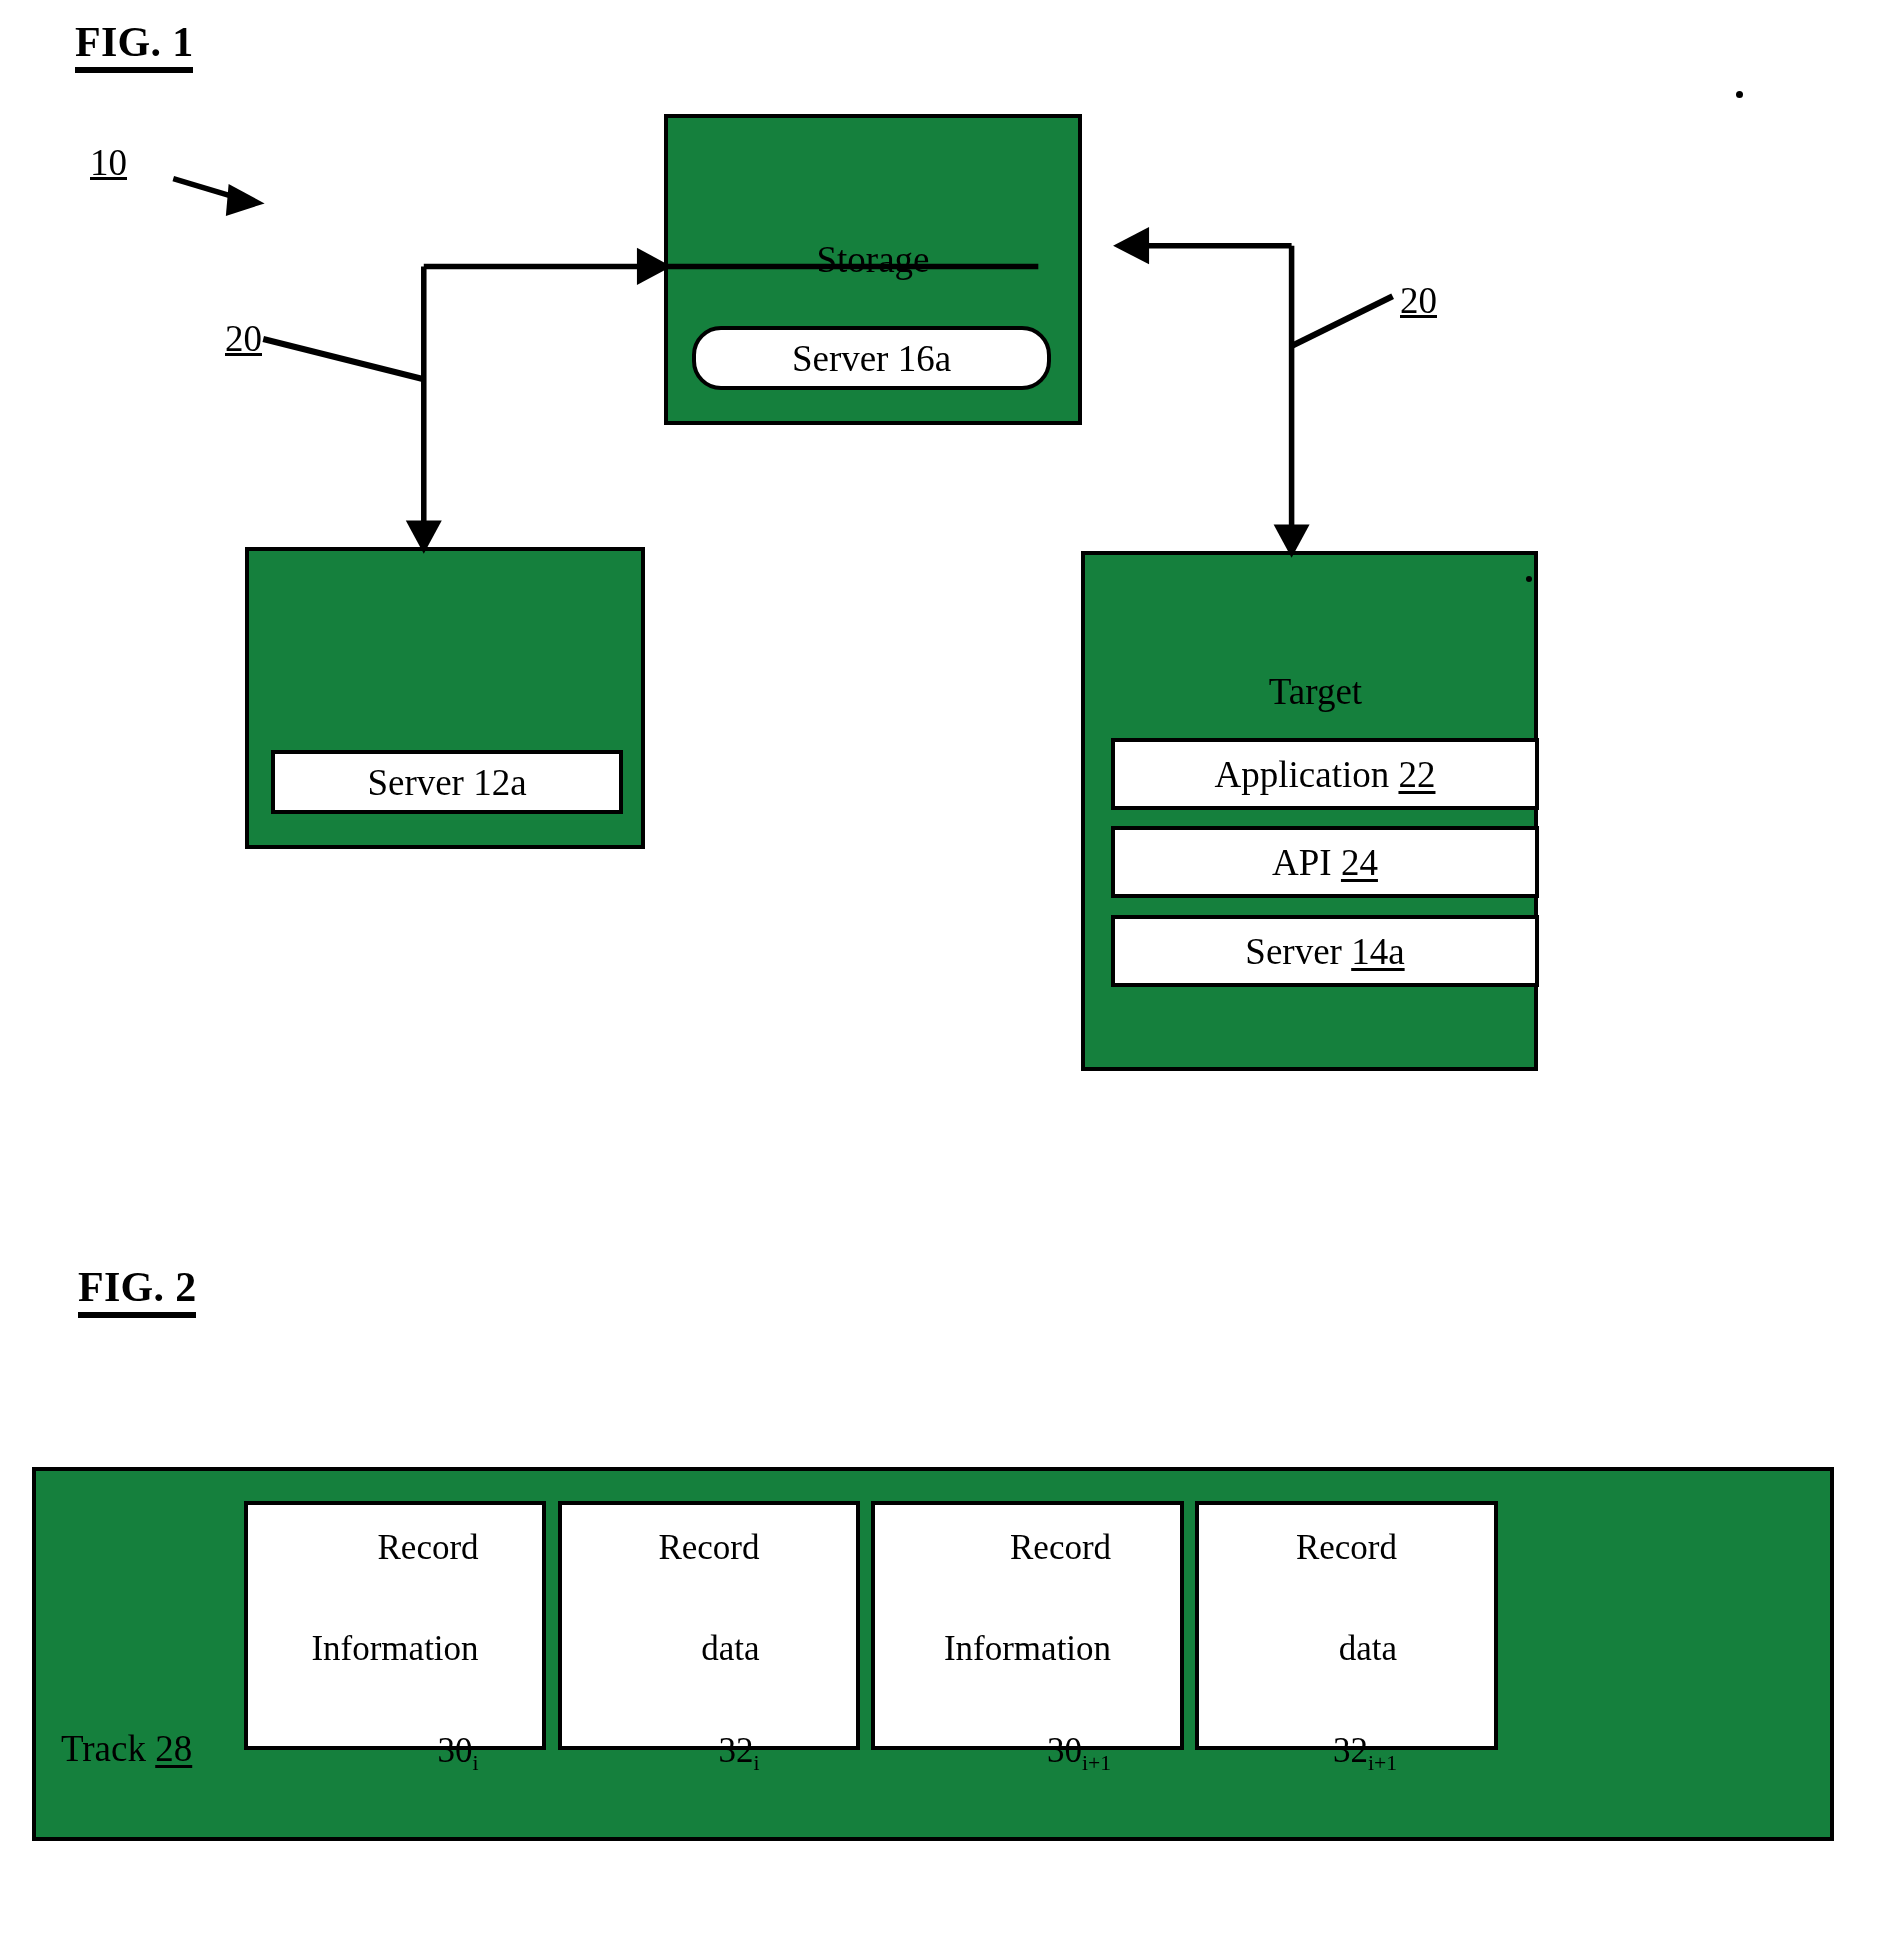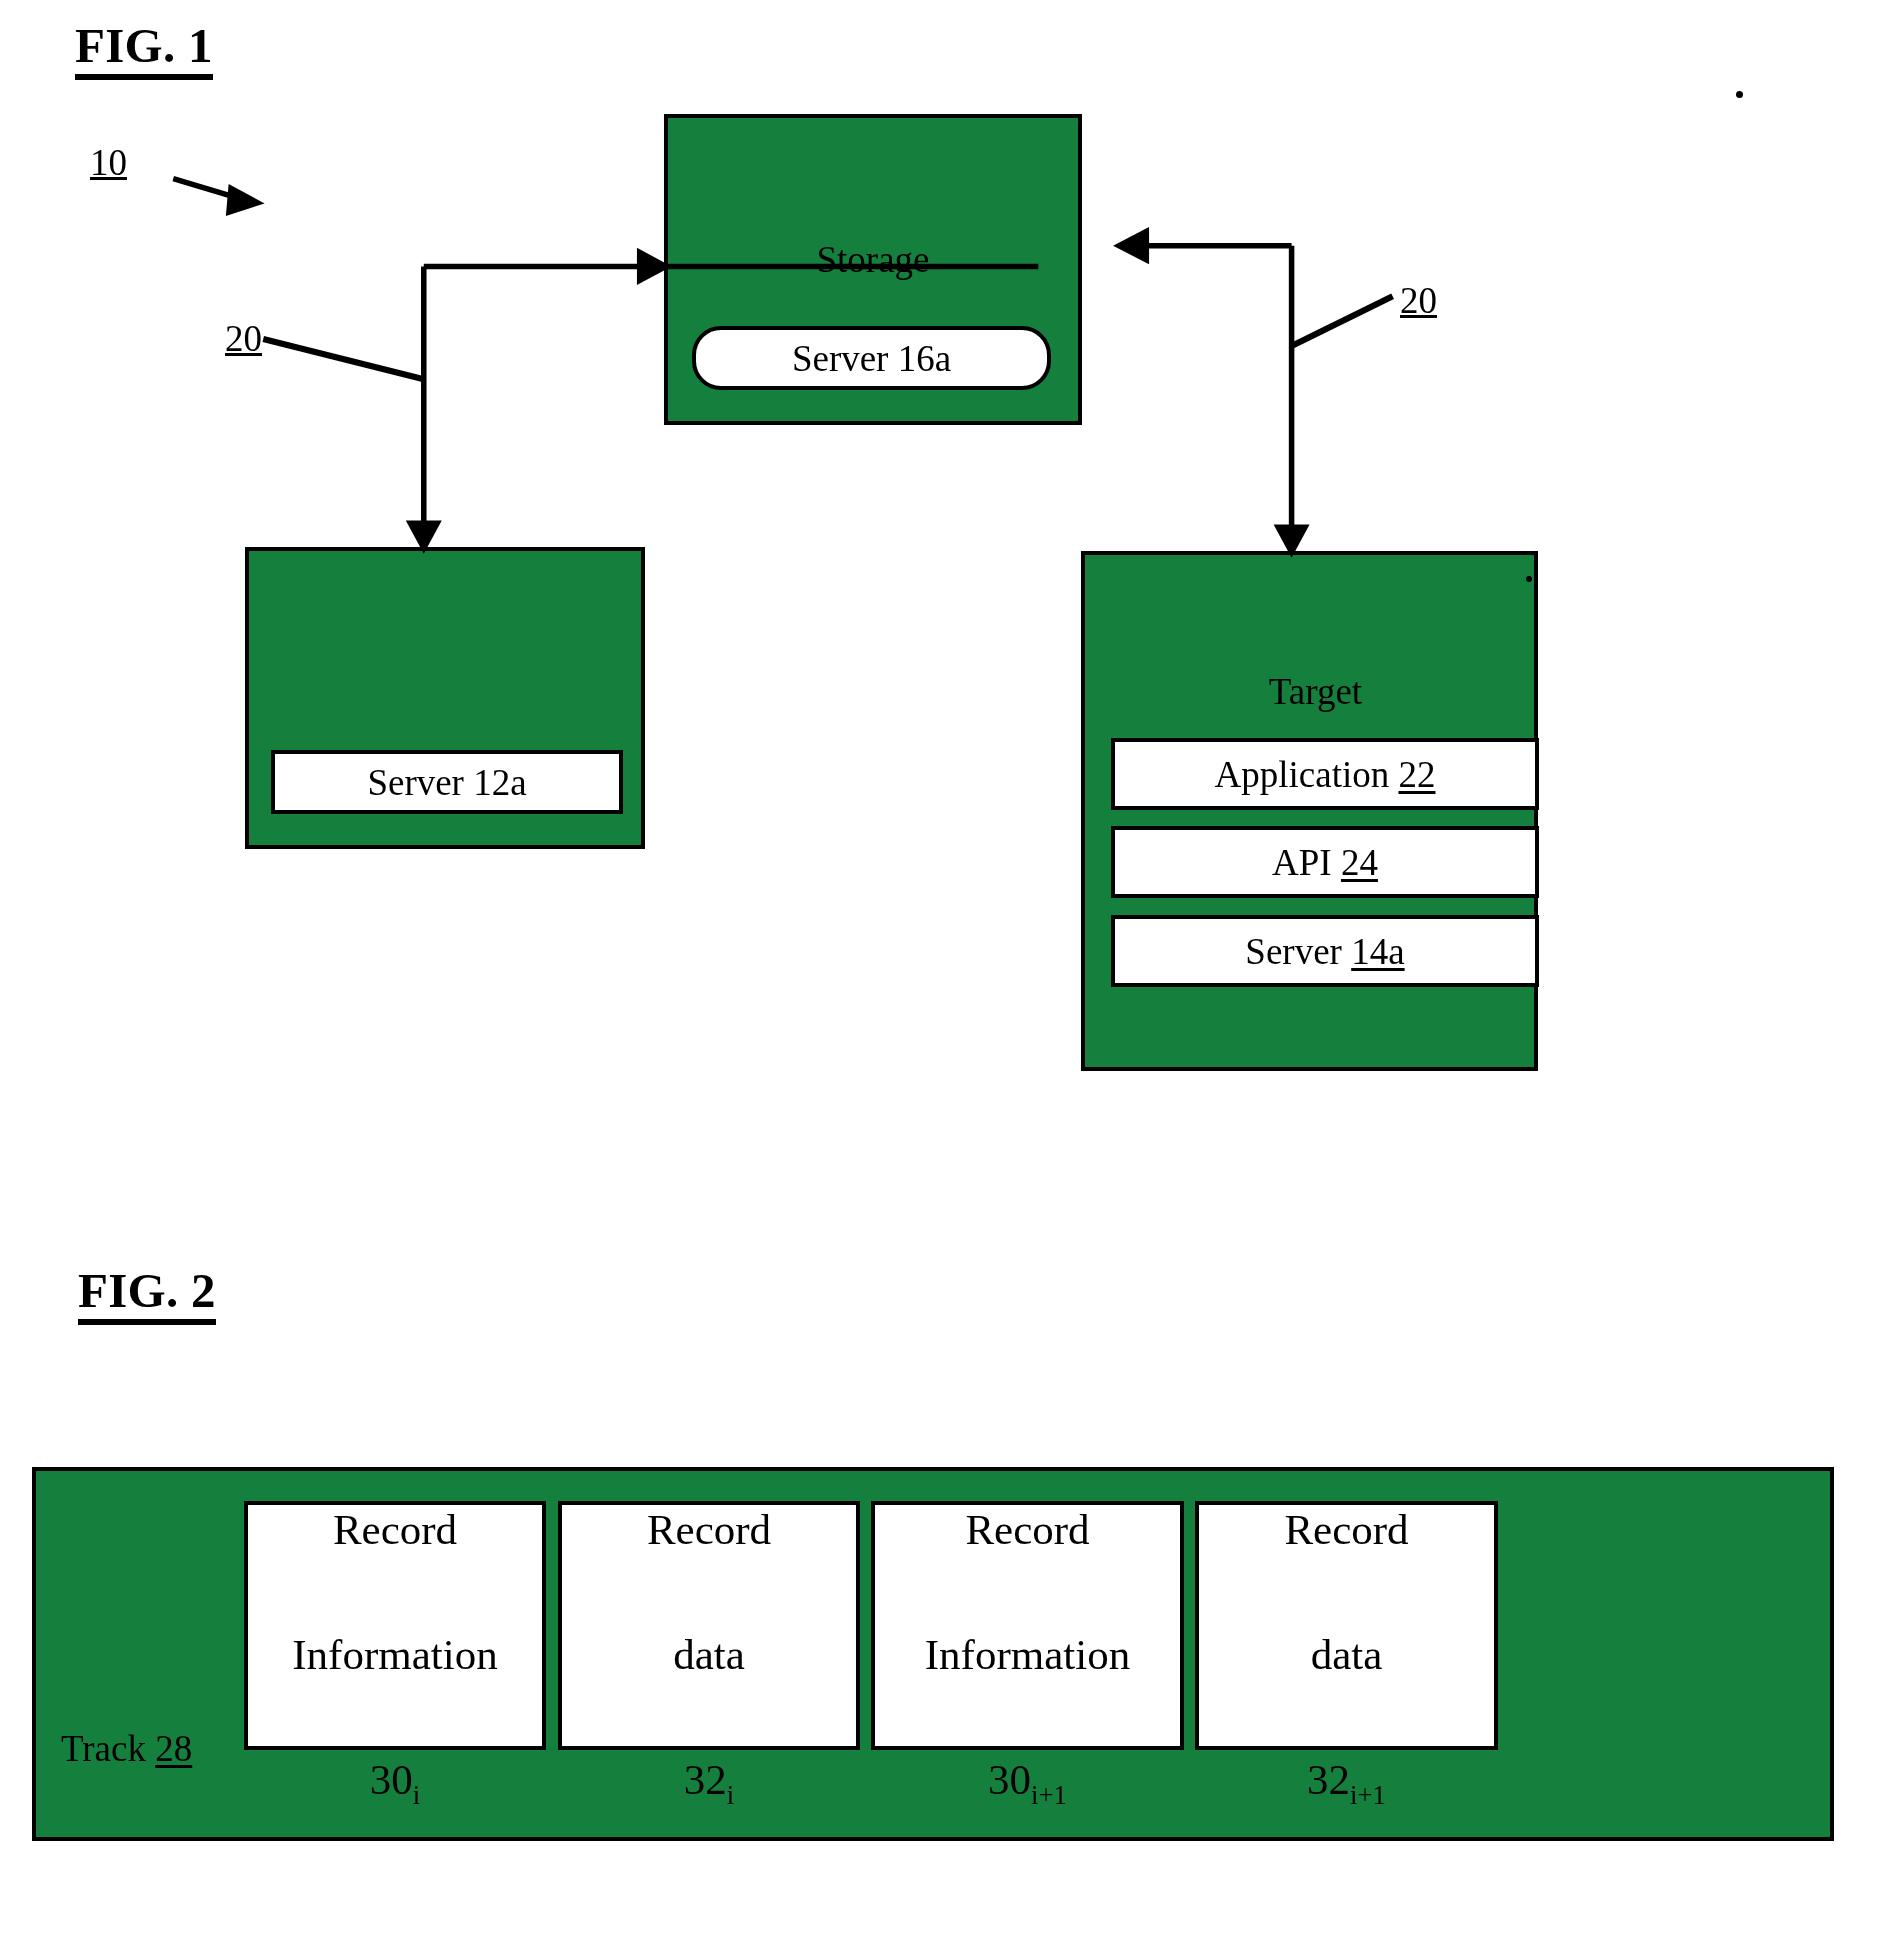--- a/index.html
+++ b/index.html
@@ -15,21 +15,21 @@
     color: #000000;
     overflow: hidden;
   }
 
   .page { position: absolute; left: 0; top: 0; width: 1887px; height: 1955px; }
 
   
   .fig-title {
     position: absolute;
     font-weight: bold;
-    font-size: 49px;
+    font-size: 42px;
     letter-spacing: 0.3px;
     line-height: 1;
     border-bottom: 6.2px solid #000;
     padding-bottom: 4.2px;
     white-space: nowrap;
   }
   #fig1-title { left: 75px; top: 21px; }
   #fig2-title { left: 78px; top: 1266px; }
 
   
@@ -85,23 +85,24 @@
     position: absolute;
     box-sizing: border-box;
     border: 4.8px solid #000;
     background: #fff;
     display: flex;
     align-items: center;
     justify-content: center;
     text-align: center;
   }
   .record-text {
-    font-size: 43px;
+    font-size: 35px;
     line-height: 1.45;
     white-space: pre-line;
+    text-align: right;
   }
   .record-text .sub { font-size: 0.62em; vertical-align: sub; }
 
   #track-label {
     position: absolute;
     left: 61px;
     top: 1730px;
     font-size: 37px;
     line-height: 1;
     white-space: nowrap;

